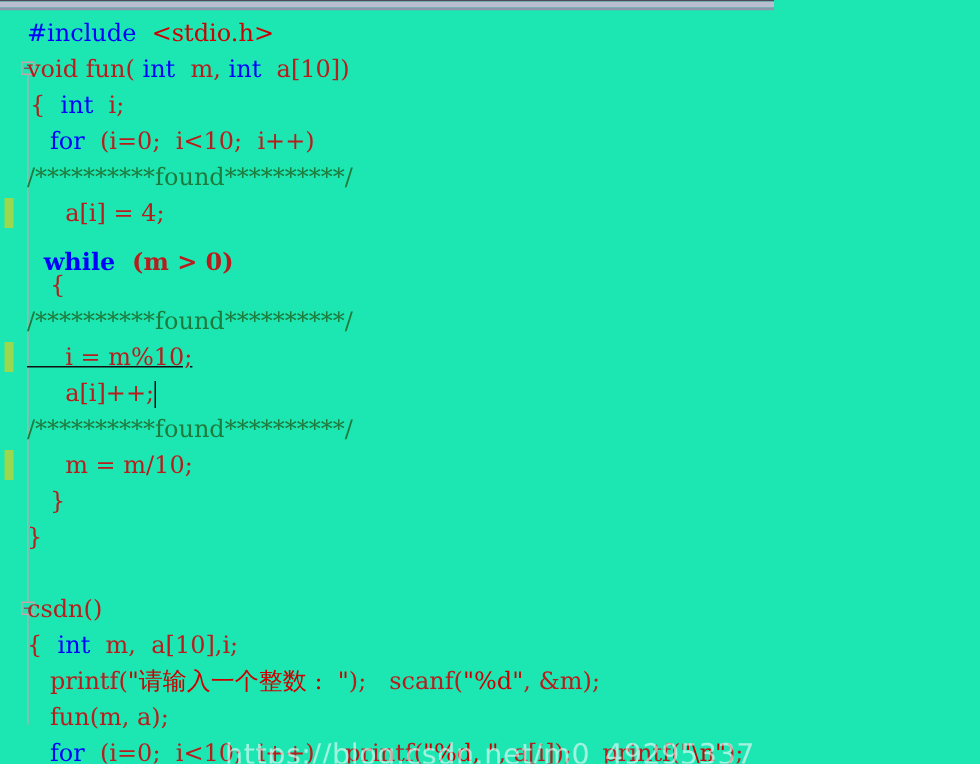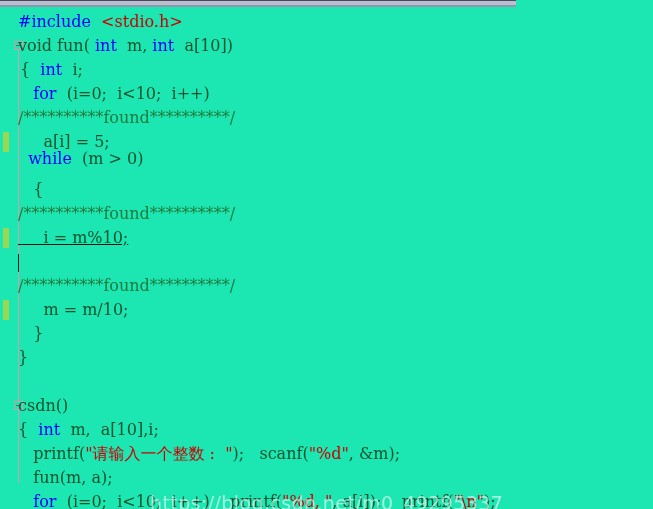--- a/index.html
+++ b/index.html
@@ -30,21 +30,21 @@
   
   .line{position:absolute;left:0;white-space:pre;font-size:16px;line-height:24px;
         font-family:"DejaVu Serif", serif;color:#101010;letter-spacing:0px;}
   .pad{padding-left:18px;}
 
   .kw{color:#0000ff;}
   .str{color:#cc0000;}
   .cmt{color:#1f7a3d;}
   .pp{color:#0000ff;}
   .hdr{color:#cc0000;}
-  .txt{color:#14532d;}
+  .txt{color:#b91c1c;}
 
   
   .caret{position:absolute;width:1px;height:18px;background:#101010;}
 
   
   .watermark{
     position:absolute;white-space:pre;color:rgba(245,248,250,0.62);
     font-family:"DejaVu Sans", sans-serif;font-size:19px;letter-spacing:0.4px;
     pointer-events:none;
   }
@@ -66,26 +66,26 @@
         <div class="chgmark" style="top: 221px; height: 20px;"></div>
         <div class="chgmark" style="top: 293px; height: 20px;"></div>
         <div class="foldbox" style="left: 14px; top: 394px;"></div>
       </div>
     <div id="code-layer">
         <div class="line pad" style="top: 3px;"><span class="pp">#include </span><span class="hdr"> &lt;stdio.h&gt;</span></div>
         <div class="line pad" style="top: 27px;"><span class="txt">void fun( </span><span class="kw">int</span><span class="txt">  m, </span><span class="kw">int</span><span class="txt">  a[10])</span></div>
         <div class="line pad" style="top: 51px; padding-left: 20px;"><span class="txt">{  </span><span class="kw">int</span><span class="txt">  i;</span></div>
         <div class="line pad" style="top: 75px;"><span class="txt">   </span><span class="kw">for</span><span class="txt">  (i=0;  i&lt;10;  i++)</span></div>
         <div class="line pad" style="top: 99px;"><span class="cmt">/**********found**********/</span></div>
-        <div class="line pad" style="top: 123px;"><span class="txt">     a[i] = 5;</span></div>
-        <div class="line pad" style="top: 140px;"><span class="txt">  </span><span class="kw">while</span><span class="txt">  (m &gt; 0)</span></div>
+        <div class="line pad" style="top: 123px;"><span class="txt">     a[i] = 4;</span></div>
+        <div class="line pad" style="top: 156px; font-weight: bold;"><span class="txt">  </span><span class="kw">while</span><span class="txt">  (m &gt; 0)</span></div>
         <div class="line pad" style="top: 171px;"><span class="txt">   {</span></div>
         <div class="line pad" style="top: 195px;"><span class="cmt">/**********found**********/</span></div>
         <div class="line pad" style="top: 219px; text-decoration: underline;"><span class="txt">     i = m%10;</span></div>
-        <div class="line pad" style="top: 243px;"><span class="caret" style="position: relative; display: inline-block; vertical-align: middle;"></span></div>
+        <div class="line pad" style="top: 243px;"><span class="txt">     a[i]++;</span><span class="caret" style="position: relative; display: inline-block; vertical-align: middle;"></span></div>
         <div class="line pad" style="top: 267px;"><span class="cmt">/**********found**********/</span></div>
         <div class="line pad" style="top: 291px;"><span class="txt">     m = m/10;</span></div>
         <div class="line pad" style="top: 315px;"><span class="txt">   }</span></div>
         <div class="line pad" style="top: 339px;"><span class="txt">}</span></div>
         <div class="line pad" style="top: 363px;"><span class="txt"></span></div>
         <div class="line pad" style="top: 387px;"><span class="txt">csdn()</span></div>
         <div class="line pad" style="top: 411px;"><span class="txt">{  </span><span class="kw">int</span><span class="txt">  m,  a[10],i;</span></div>
         <div class="line pad" style="top: 435px;"><span class="txt">   printf(</span><span class="str">"请输入一个整数 :  "</span><span class="txt">);   scanf(</span><span class="str">"%d"</span><span class="txt">, &amp;m);</span></div>
         <div class="line pad" style="top: 459px;"><span class="txt">   fun(m, a);</span></div>
         <div class="line pad" style="top: 483px;"><span class="txt">   </span><span class="kw">for</span><span class="txt">  (i=0;  i&lt;10;  i++)    printf(</span><span class="str">"%d, "</span><span class="txt">, a[i]);    printf(</span><span class="str">"\n"</span><span class="txt">);</span></div>

